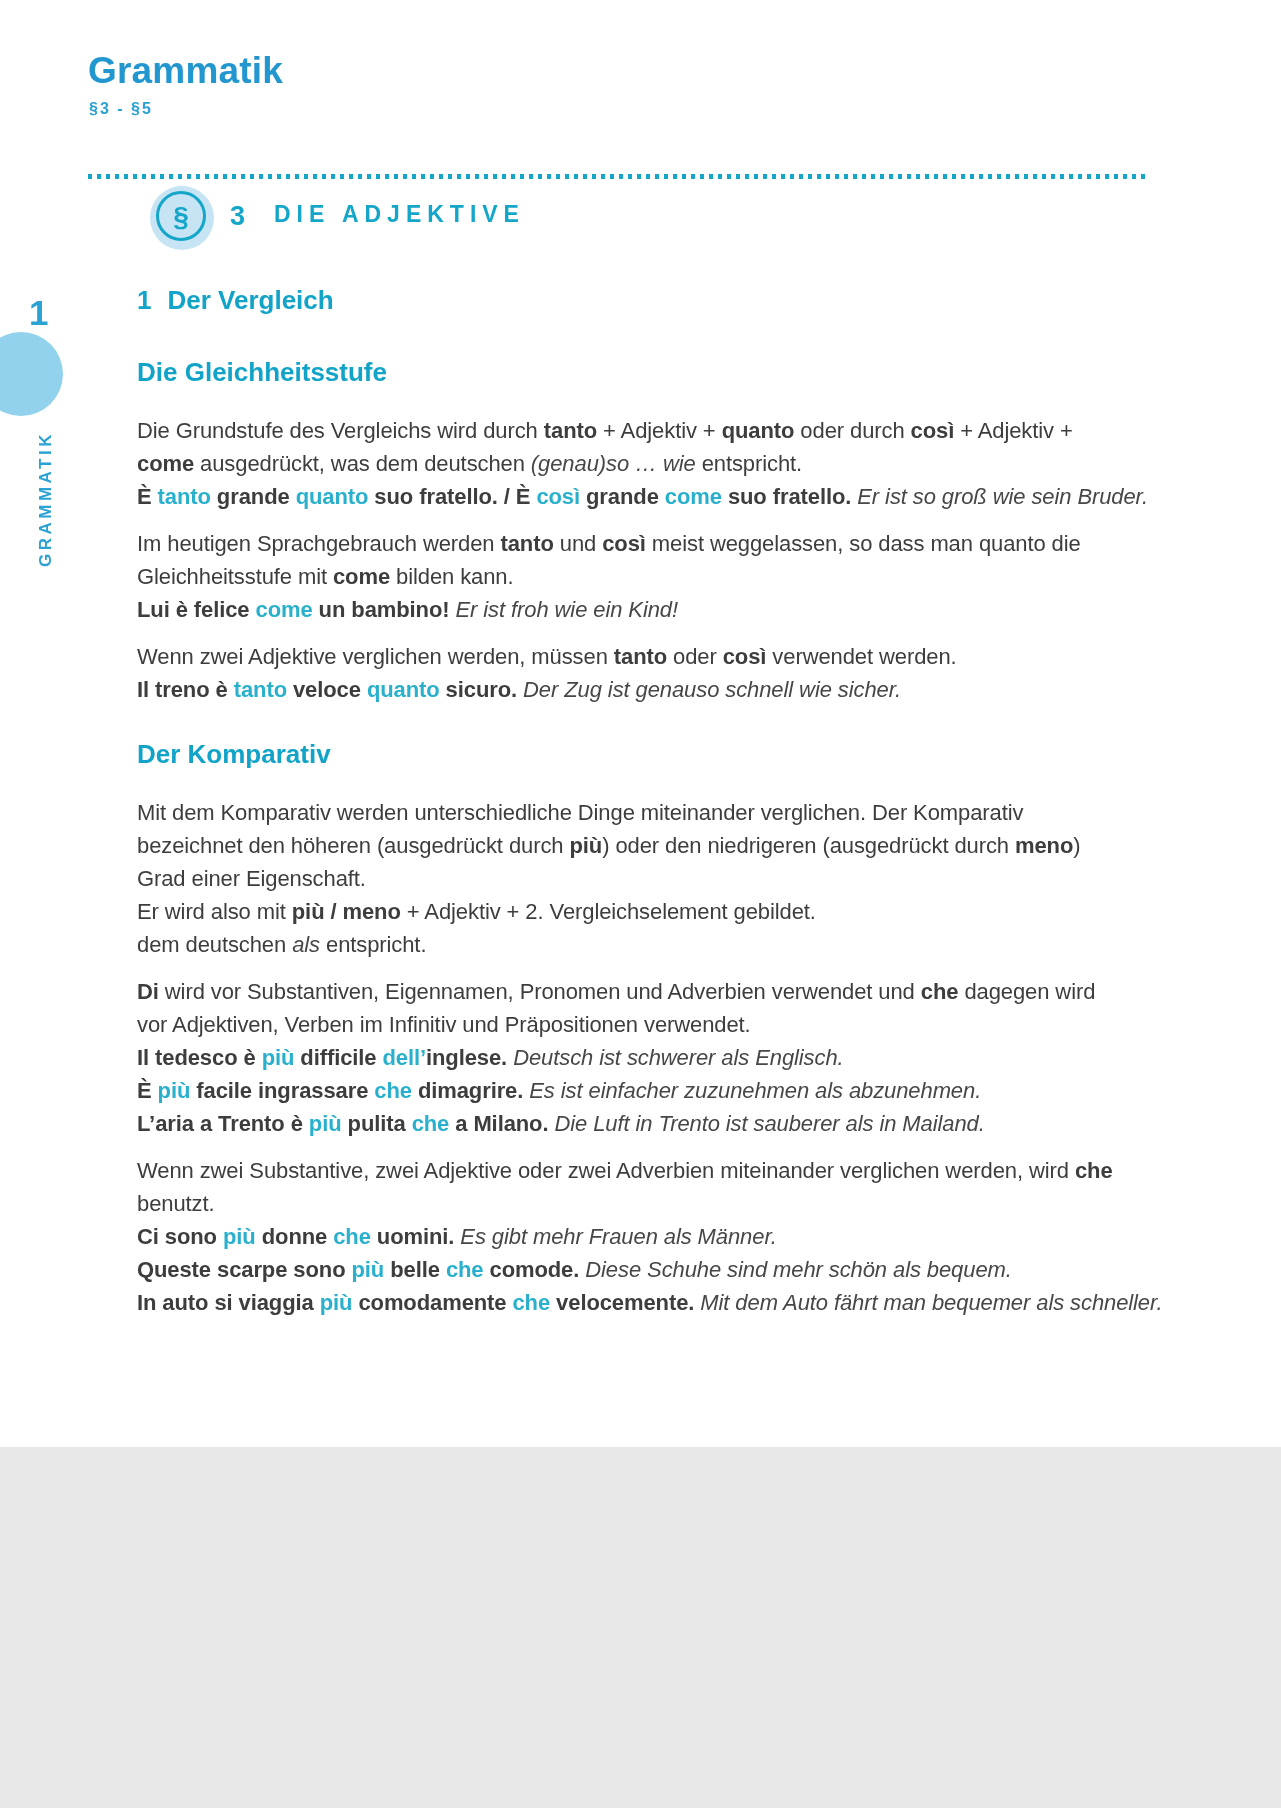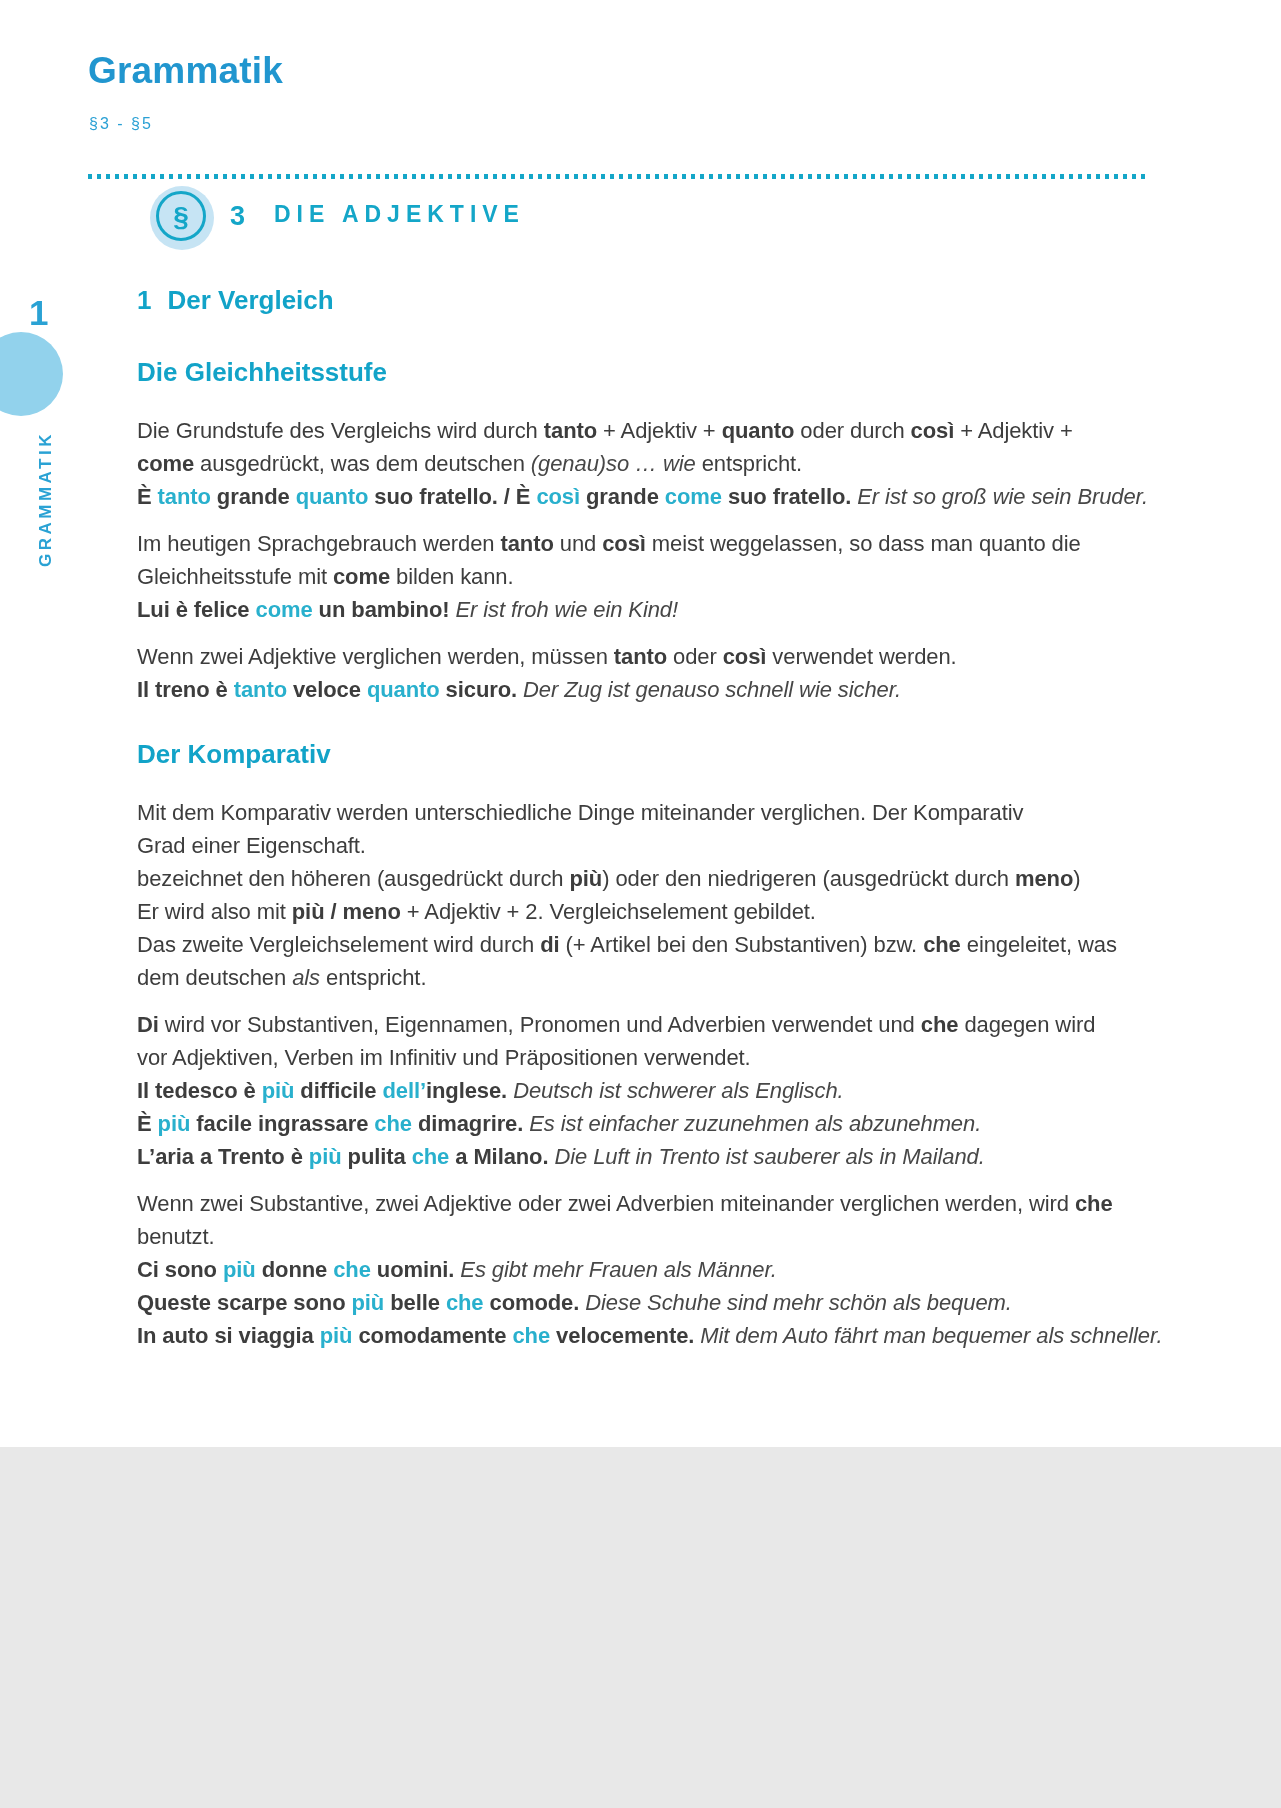--- a/index.html
+++ b/index.html
@@ -11,22 +11,22 @@
     overflow:hidden;
     margin:0 auto;
   }
   
   .title{
     position:absolute;left:88px;top:50px;
     font-size:37px;font-weight:bold;color:#2196cf;
     letter-spacing:0.2px;
   }
   .range{
-    position:absolute;left:89px;top:115px;
-    font-size:16px;font-weight:normal;color:#2aa0d4;
+    position:absolute;left:89px;top:100px;
+    font-size:16px;font-weight:bold;color:#2aa0d4;
     letter-spacing:2px;
   }
   .dots{
     position:absolute;left:88px;top:174px;width:1062px;height:5px;
     background:repeating-linear-gradient(90deg,#14a6c8 0 4px,transparent 4px 9px);
   }
   .badge-halo{
     position:absolute;left:150px;top:186px;width:64px;height:64px;
     border-radius:50%;background:#c6e4f4;
   }
@@ -136,24 +136,23 @@
           <div class="line"><span class="rn">Gleichheitsstufe mit </span><span class="rb">come</span><span class="rn"> bilden kann.</span></div>
           <div class="line"><span class="rb">Lui è felice </span><span class="rt">come</span><span class="rb"> un bambino! </span><span class="ri">Er ist froh wie ein Kind!</span></div>
         </div>
         <div class="para">
           <div class="line"><span class="rn">Wenn zwei Adjektive verglichen werden, müssen </span><span class="rb">tanto</span><span class="rn"> oder </span><span class="rb">così</span><span class="rn"> verwendet werden.</span></div>
           <div class="line"><span class="rb">Il treno è </span><span class="rt">tanto</span><span class="rb"> veloce </span><span class="rt">quanto</span><span class="rb"> sicuro. </span><span class="ri">Der Zug ist genauso schnell wie sicher.</span></div>
         </div>
         <div class="h3">Der Komparativ</div>
         <div class="para">
           <div class="line"><span class="rn">Mit dem Komparativ werden unterschiedliche Dinge miteinander verglichen. Der Komparativ</span></div>
+          <div class="line"><span class="rn">bezeichnet den höheren (ausgedrückt durch </span><span class="rb">più</span><span class="rn">) oder den niedrigeren (ausgedrückt durch </span><span class="rb">meno</span><span class="rn">)</span></div>
           <div class="line"><span class="rn">Grad einer Eigenschaft.</span></div>
-          <div class="line"><span class="rn">bezeichnet den höheren (ausgedrückt durch </span><span class="rb">più</span><span class="rn">) oder den niedrigeren (ausgedrückt durch </span><span class="rb">meno</span><span class="rn">)</span></div>
           <div class="line"><span class="rn">Er wird also mit </span><span class="rb">più / meno</span><span class="rn"> + Adjektiv + 2. Vergleichselement gebildet.</span></div>
-          <div class="line"><span class="rn">Das zweite Vergleichselement wird durch </span><span class="rb">di</span><span class="rn"> (+ Artikel bei den Substantiven) bzw. </span><span class="rb">che</span><span class="rn"> eingeleitet, was</span></div>
           <div class="line"><span class="rn">dem deutschen </span><span class="ri">als</span><span class="rn"> entspricht.</span></div>
         </div>
         <div class="para">
           <div class="line"><span class="rb">Di</span><span class="rn"> wird vor Substantiven, Eigennamen, Pronomen und Adverbien verwendet und </span><span class="rb">che</span><span class="rn"> dagegen wird</span></div>
           <div class="line"><span class="rn">vor Adjektiven, Verben im Infinitiv und Präpositionen verwendet.</span></div>
           <div class="line"><span class="rb">Il tedesco è </span><span class="rt">più</span><span class="rb"> difficile </span><span class="rt">dell’</span><span class="rb">inglese. </span><span class="ri">Deutsch ist schwerer als Englisch.</span></div>
           <div class="line"><span class="rb">È </span><span class="rt">più</span><span class="rb"> facile ingrassare </span><span class="rt">che</span><span class="rb"> dimagrire. </span><span class="ri">Es ist einfacher zuzunehmen als abzunehmen.</span></div>
           <div class="line"><span class="rb">L’aria a Trento è </span><span class="rt">più</span><span class="rb"> pulita </span><span class="rt">che</span><span class="rb"> a Milano. </span><span class="ri">Die Luft in Trento ist sauberer als in Mailand.</span></div>
         </div>
         <div class="para">

